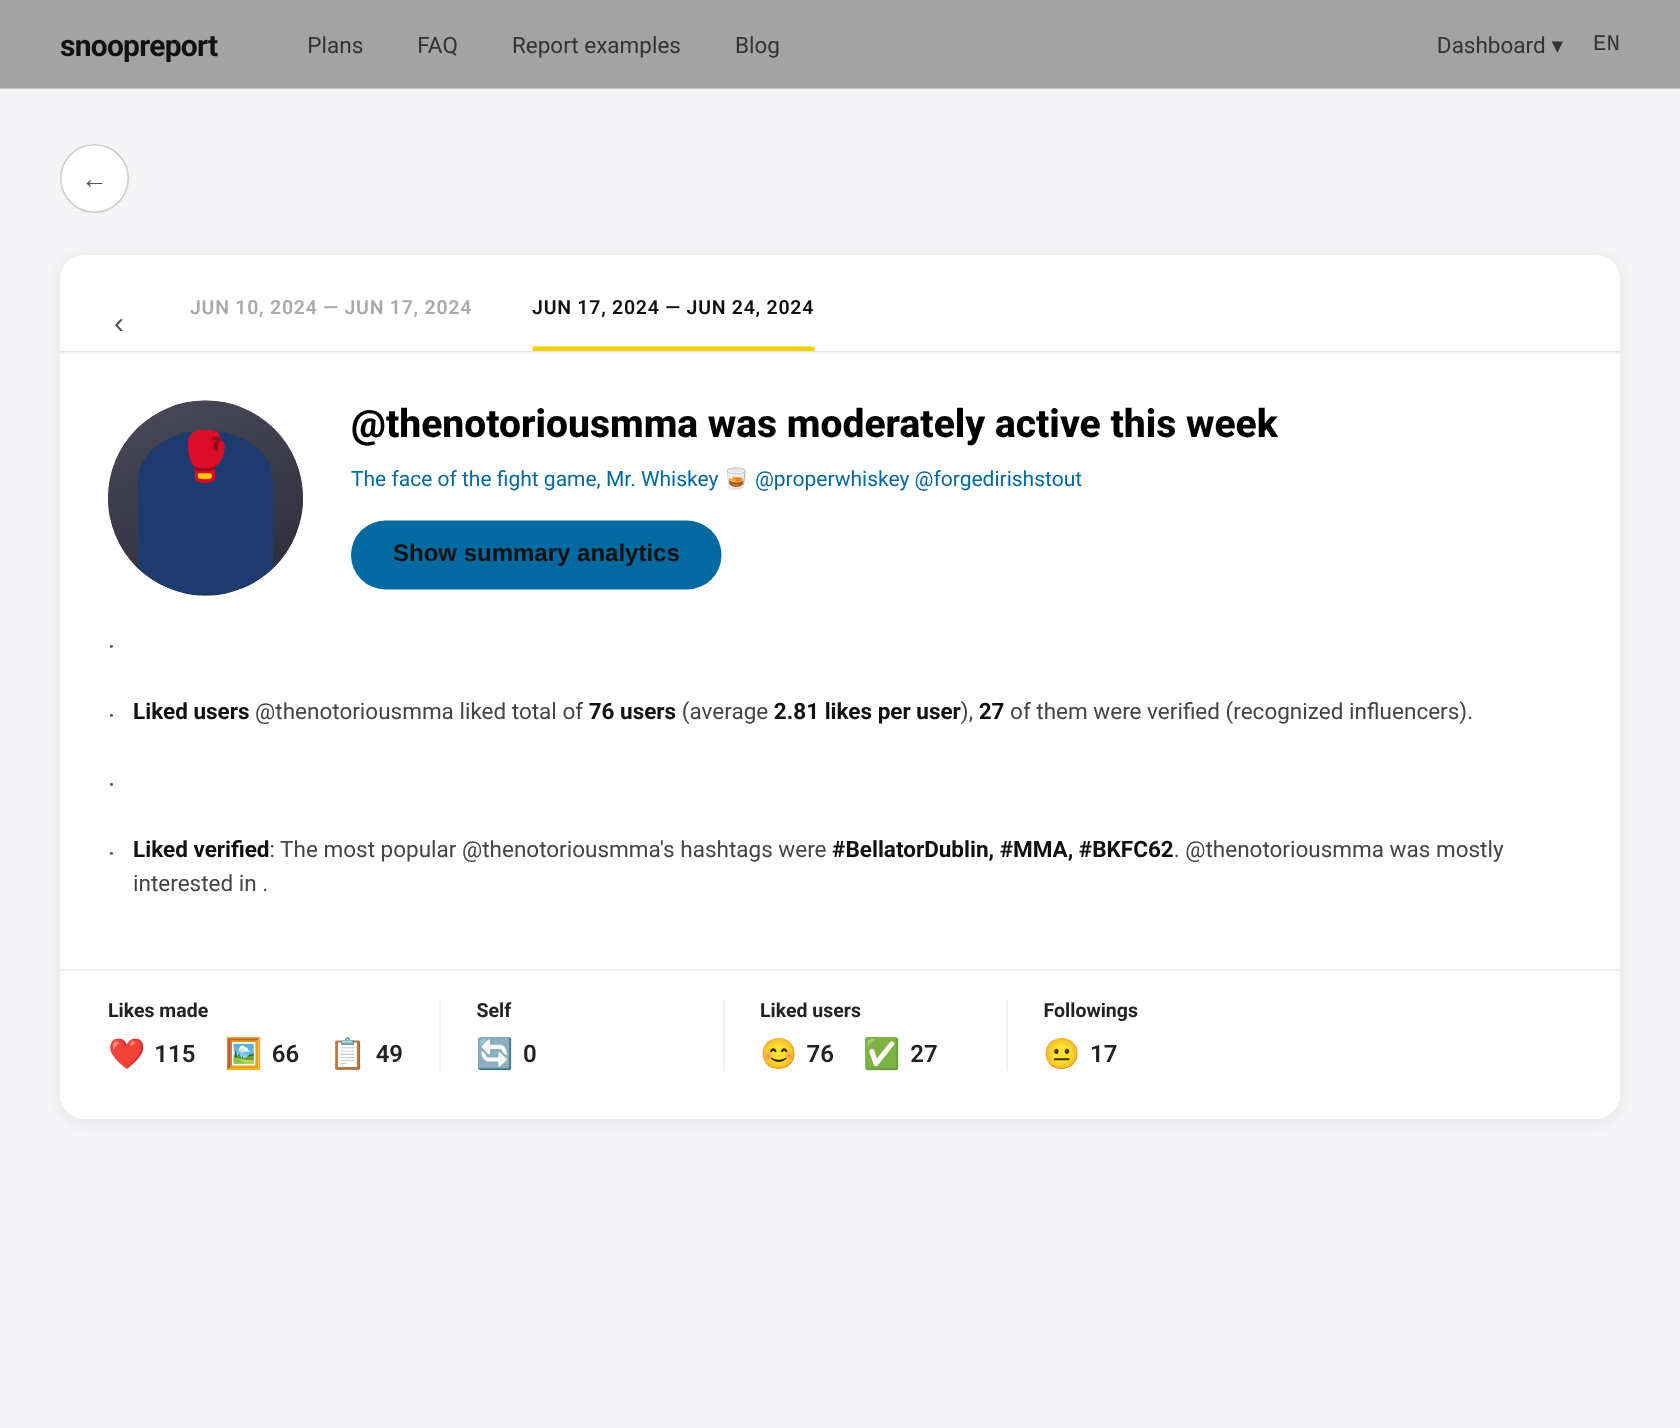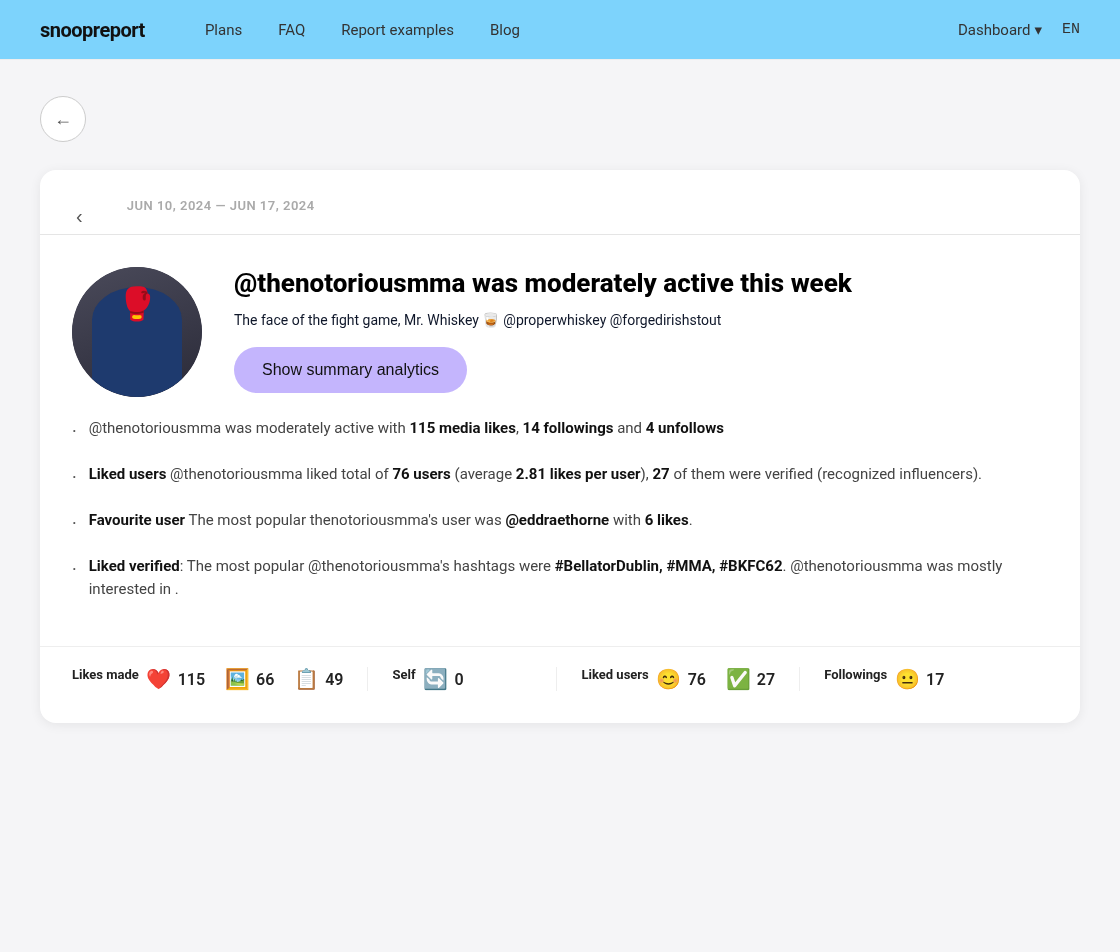--- a/index.html
+++ b/index.html
@@ -5,21 +5,21 @@
     * { box-sizing: border-box; margin: 0; padding: 0; }
     body {
       font-family: -apple-system, BlinkMacSystemFont, 'Segoe UI', Roboto, sans-serif;
       background: #f5f5f7;
       color: #222;
       min-height: 952px;
     }
 
     
     nav {
-      background: #7dd3fc;
+      background: #a3a3a3;
       display: flex;
       align-items: center;
       padding: 0 40px;
       height: 60px;
       border-bottom: 1px solid #eee;
     }
     .nav-logo {
       font-size: 20px;
       font-weight: 700;
       color: #111;
@@ -189,31 +189,31 @@
     }
     .profile-headline {
       font-size: 26px;
       font-weight: 800;
       color: #000000;
       line-height: 1.25;
       margin-bottom: 10px;
     }
     .profile-bio {
       font-size: 14px;
-      color: #0f172a;
+      color: #0369a1;
       margin-bottom: 16px;
       line-height: 1.5;
     }
     .show-analytics-btn {
-      background: #c4b5fd;
+      background: #0369a1;
       border: none;
       border-radius: 50px;
       padding: 14px 28px;
       font-size: 16px;
-      font-weight: 400;
+      font-weight: 700;
       color: #111;
       cursor: pointer;
       white-space: nowrap;
     }
 
     
     .summary-list {
       padding: 0 32px 20px 32px;
       list-style: none;
     }
@@ -239,21 +239,21 @@
     
     .stats-bar {
       display: flex;
       gap: 0;
       padding: 20px 32px 0;
       border-top: 1px solid #eee;
       margin-top: 8px;
     }
     .stat-group {
       display: flex;
-      flex-direction: row;
+      flex-direction: column;
       gap: 8px;
       min-width: 140px;
     }
     .stat-group-label {
       font-size: 13px;
       font-weight: 700;
       color: #222;
     }
     .stat-items {
       display: flex;
@@ -299,45 +299,44 @@
 
 <div class="page-header">
   <button class="back-btn">←</button>
 </div>
 
 <div class="main-card">
 
   <div class="date-tabs">
     <button class="date-nav-btn">‹</button>
     <div class="date-tab">JUN 10, 2024 — JUN 17, 2024</div>
+    <div class="date-tab active">JUN 17, 2024 — JUN 24, 2024</div>
   </div>
 
   <div class="profile-section">
     <div class="profile-avatar">
       <div class="avatar-figure"></div>
     </div>
     <div class="profile-info">
       <div class="profile-headline">@thenotoriousmma was moderately active this week</div>
       <div class="profile-bio">The face of the fight game, Mr. Whiskey 🥃 @properwhiskey @forgedirishstout</div>
       <button class="show-analytics-btn">Show summary analytics</button>
     </div>
   </div>
 
   <ul class="summary-list">
     <li>
       <span class="bullet-dot">·</span>
-      <span>@thenotoriousmma was moderately active with <b>115 media likes</b>, <b>14 followings</b> and <b>4 unfollows</b></span>
     </li>
     <li>
       <span class="bullet-dot">·</span>
       <span><b>Liked users</b> @thenotoriousmma liked total of <b>76 users</b> (average <b>2.81 likes per user</b>), <b>27</b> of them were verified (recognized influencers).</span>
     </li>
     <li>
       <span class="bullet-dot">·</span>
-      <span><b>Favourite user</b> The most popular thenotoriousmma's user was <b>@eddraethorne</b> with <b>6 likes</b>.</span>
     </li>
     <li>
       <span class="bullet-dot">·</span>
       <span><b>Liked verified</b>: The most popular @thenotoriousmma's hashtags were <b>#BellatorDublin, #MMA, #BKFC62</b>. @thenotoriousmma was mostly interested in .</span>
     </li>
   </ul>
 
   <div class="stats-bar">
 
     <div class="stat-group">

